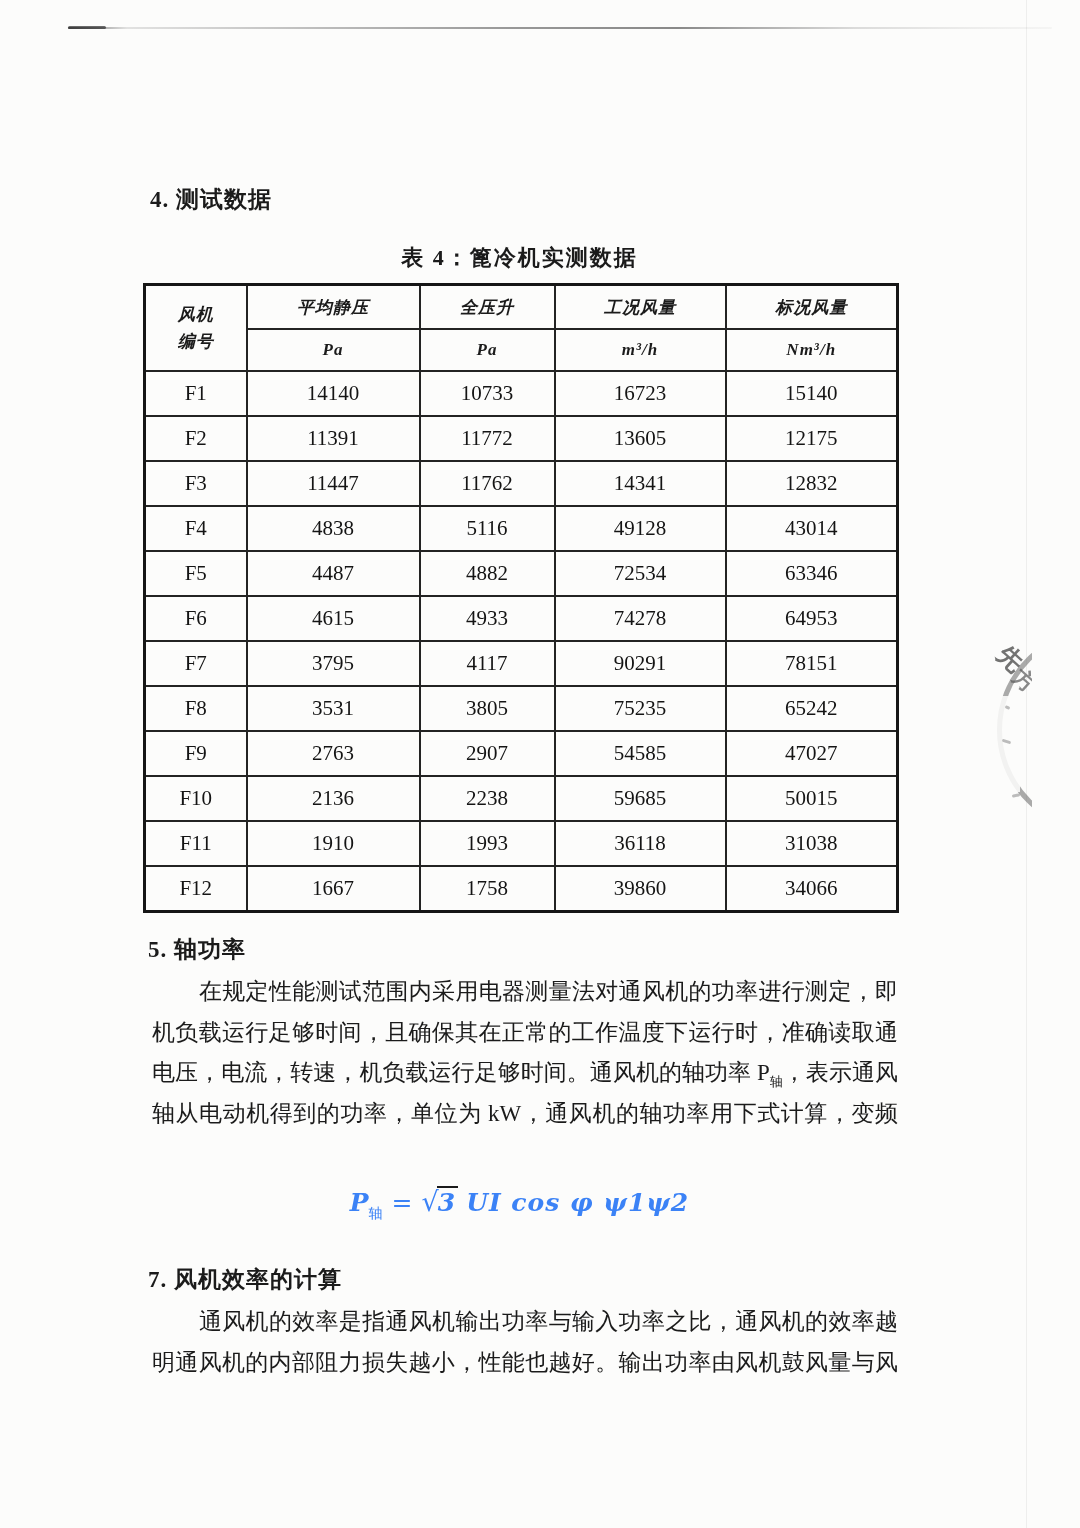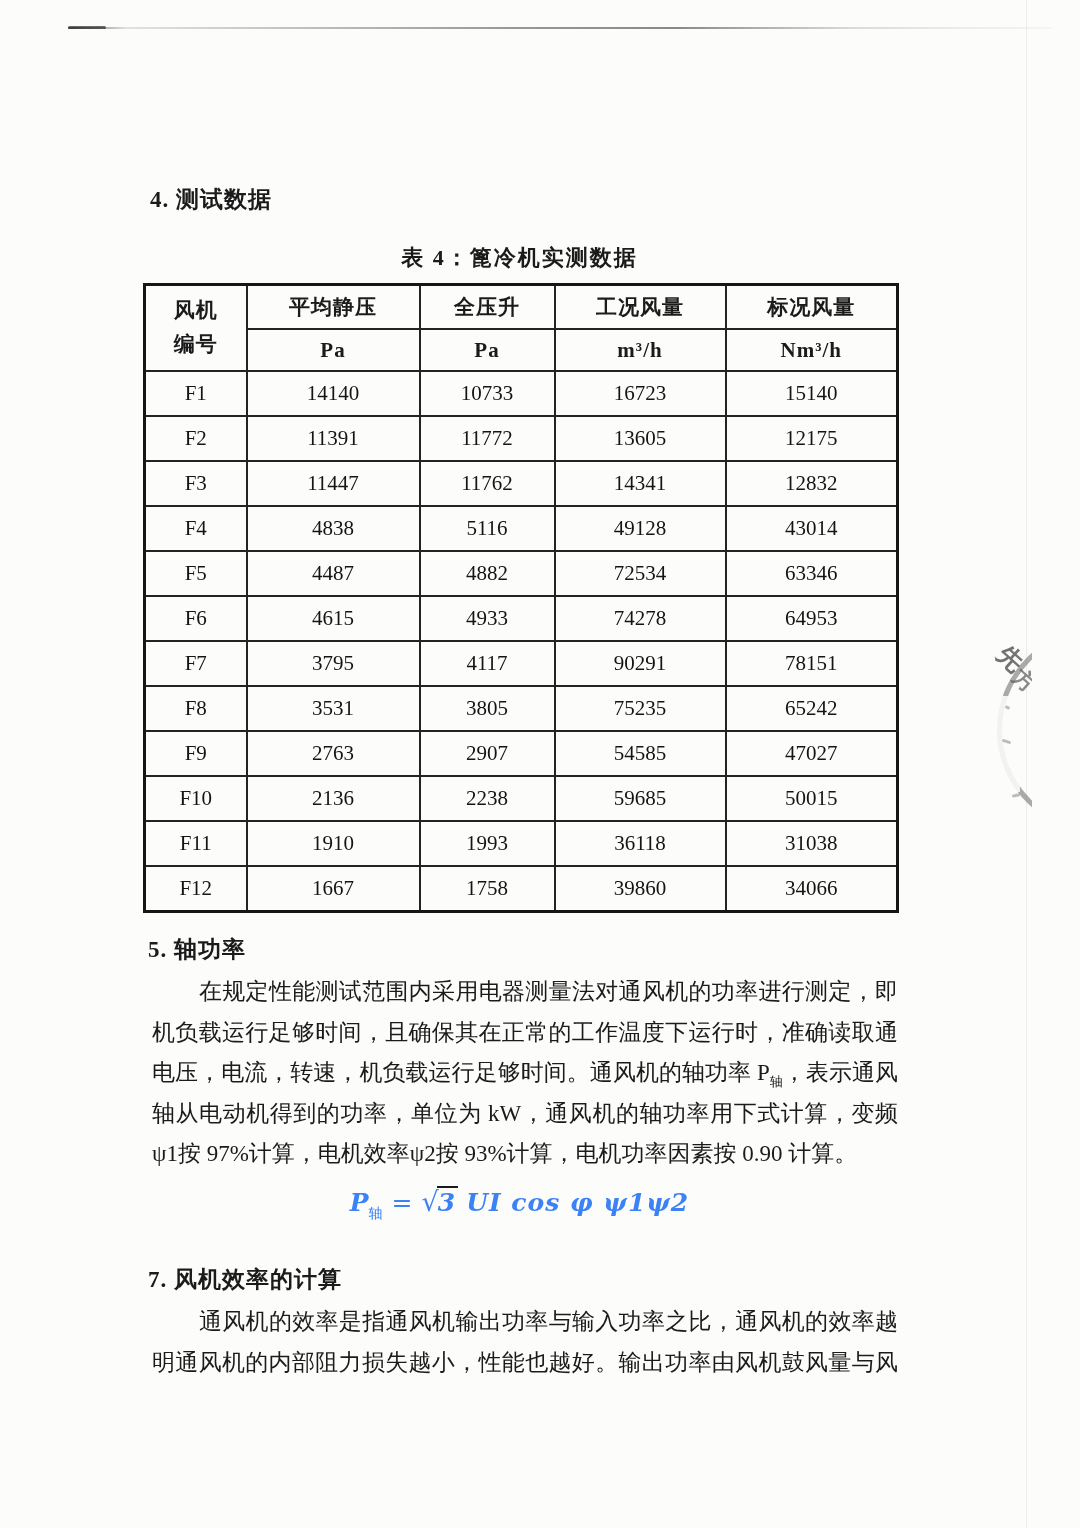--- a/index.html
+++ b/index.html
@@ -43,21 +43,21 @@
   }
   
   table.data-table {
     position: absolute; left: 143px; top: 283px; width: 753px;
     border-collapse: collapse; table-layout: fixed;
     border: 3px solid #161616;
   }
   .data-table th, .data-table td {
     border: 2px solid #232323; text-align: center; vertical-align: middle; padding: 0;
   }
-  .data-table thead th { font-size: 21px; font-weight: 700; letter-spacing: 1px; }
+  .data-table thead th { font-size: 17px; font-weight: 700; letter-spacing: 1px; font-style: italic; }
   .hdr-name { height: 42px; }
   .hdr-unit { height: 40px; }
   .hdr-id   { line-height: 1.6; }
   .data-table tbody td { height: 43px; font-size: 21px; color: #141414; }
   
   .para { position: absolute; left: 152px; width: 746px; font-size: 23px; }
   .p5 { top: 972px; }
   .p6 { top: 1302px; }
   .pline { height: 40.5px; line-height: 40.5px; white-space: nowrap; }
   .jline { text-align: justify; text-align-last: justify; white-space: normal;
@@ -239,21 +239,20 @@
   </tbody>
   </table>
 
   <div class="sec-heading h5">5. 轴功率</div>
 
   <div class="para p5">
     <div class="pline jline indent">在规定性能测试范围内采用电器测量法对通风机的功率进行测定，即在通风</div>
     <div class="pline jline">机负载运行足够时间，且确保其在正常的工作温度下运行时，准确读取通风机的</div>
     <div class="pline jline"><span>电压，电流，转速，机负载运行足够时间。通风机的轴功率 P</span><sub class="psub">轴</sub><span>，表示通风机</span></div>
     <div class="pline jline">轴从电动机得到的功率，单位为 kW，通风机的轴功率用下式计算，变频器效率</div>
-    <div class="pline">ψ1按 97%计算，电机效率ψ2按 93%计算，电机功率因素按 0.90 计算。</div>
   </div>
 
   <div class="formula">
     <span class="f-var">P</span><sub class="f-sub">轴</sub><span class="f-eq">=</span><span class="f-rad">√</span><span class="f-radicand">3</span><span class="f-body">UI cos φ ψ1ψ2</span>
   </div>
 
   <div class="sec-heading h6">7. 风机效率的计算</div>
 
   <div class="para p6">
     <div class="pline jline indent">通风机的效率是指通风机输出功率与输入功率之比，通风机的效率越高，说</div>

